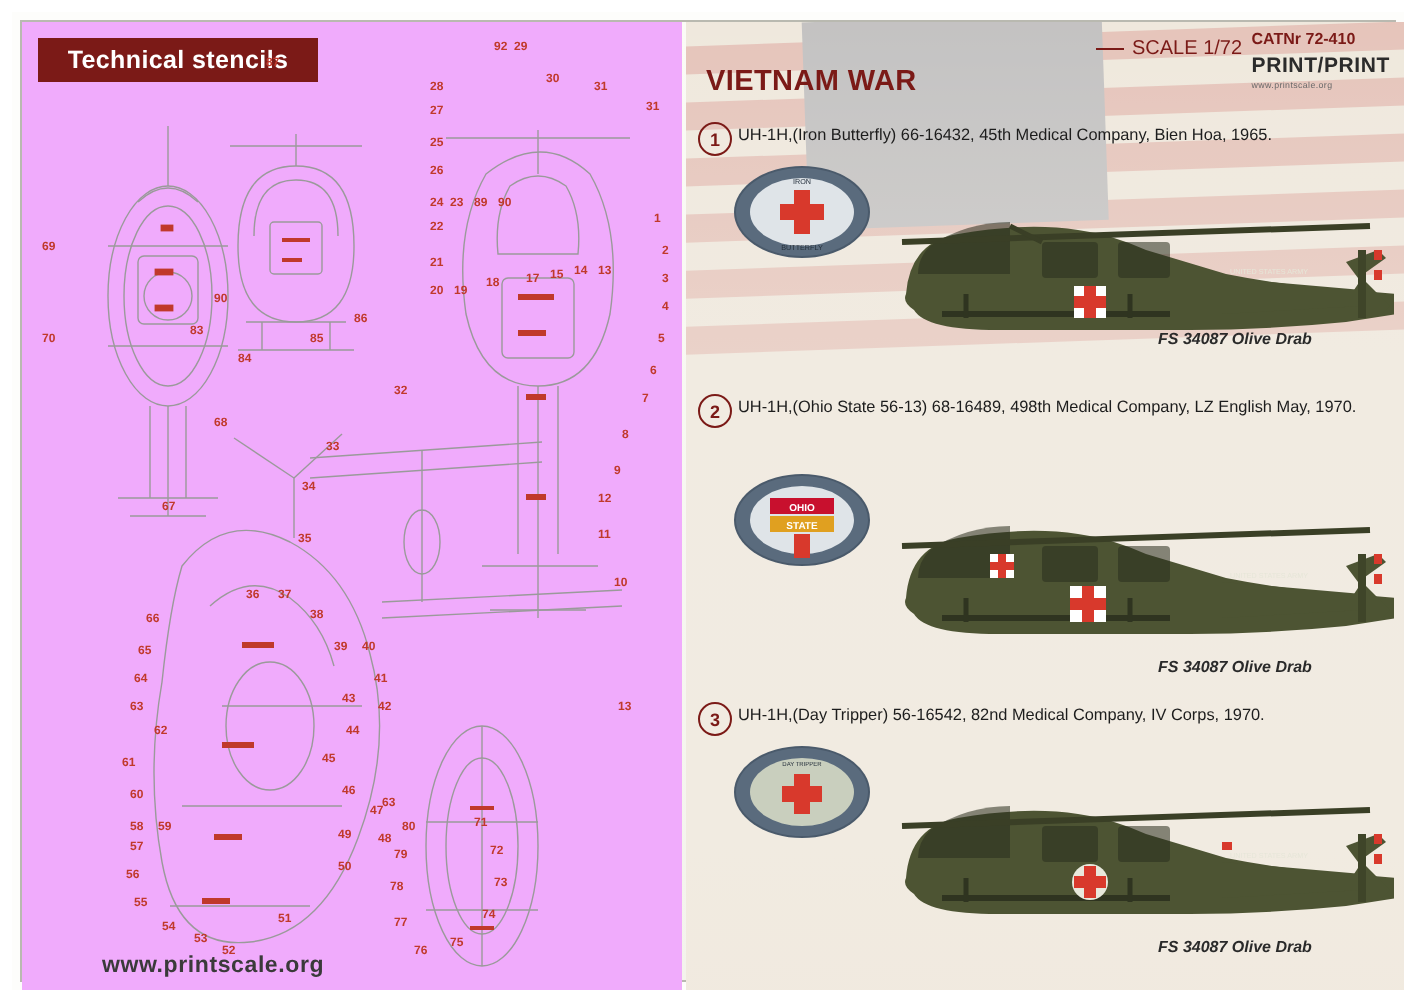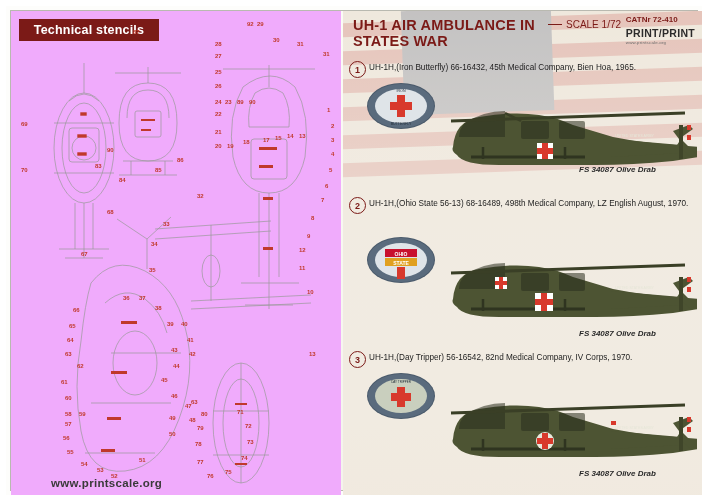--- a/index.html
+++ b/index.html
@@ -346,22 +346,22 @@
         <rect x="-10" y="90" width="380" height="14" fill="#c9524c" transform="rotate(-2 180 60)"></rect>
         <rect x="-10" y="118" width="380" height="14" fill="#c9524c" transform="rotate(-2 180 60)"></rect>
         <rect x="-10" y="146" width="380" height="14" fill="#c9524c" transform="rotate(-2 180 60)"></rect>
         <rect x="60" y="-4" width="150" height="104" fill="#3a4a6b" transform="rotate(-2 180 60)"></rect>
       </g>
       <rect width="360" height="486" fill="url(#fade)"></rect>
     </svg>
 
     <div class="rp-head">
       <div class="main-title">
-        <span>UH-1 AIR AMBULANCE IN</span><br>
-        <span>STATES WAR</span>
+        <br>
+        <span>VIETNAM WAR</span>
       </div>
       <div class="scale-wrap">
         <div class="scale-line"></div>
         <div class="scale-txt">SCALE 1/72</div>
       </div>
       <div class="catnum">
         <div class="cat">CATNr 72-410</div>
         <div class="brand">PRINT/PRINT</div>
         <div class="brand-sub">www.printscale.org</div>
       </div>
@@ -400,21 +400,21 @@
         <rect x="102" y="53" width="16" height="6" fill="#d8392c"></rect>
         <text x="180" y="42" font-size="3.6" fill="#e6e6d8" font-family="Liberation Sans, sans-serif">UNITED STATES ARMY</text>
         <rect x="252" y="30" width="4" height="5" fill="#d8392c"></rect>
         <rect x="252" y="40" width="4" height="5" fill="#d8392c"></rect>
       </g>
     </svg>
     <div class="olive-label" style="left:236px;top:154px;">FS 34087 Olive Drab</div>
 
     <div class="entry" style="top:186px;">
       <div class="circnum">2</div>
-      <div class="entry-txt">UH-1H,(Ohio State 56-13)  68-16489, 498th Medical Company, LZ English August, 1970.</div>
+      <div class="entry-txt">UH-1H,(Ohio State 56-13)  68-16489, 498th Medical Company, LZ English May, 1970.</div>
     </div>
     <div class="badge" style="left:24px;top:226px;">
       <svg width="68" height="46" viewBox="0 0 68 46">
         <ellipse cx="34" cy="23" rx="33" ry="22" fill="#5a6b7d"></ellipse>
         <ellipse cx="34" cy="23" rx="26" ry="17" fill="#dfe4e8"></ellipse>
         <rect x="18" y="12" width="32" height="8" fill="#c8102e"></rect>
         <text x="34" y="18.5" font-size="5" fill="#ffffff" text-anchor="middle" font-weight="bold" font-family="Liberation Sans, sans-serif">OHIO</text>
         <rect x="18" y="21" width="32" height="8" fill="#e0a020"></rect>
         <text x="34" y="27.5" font-size="5" fill="#ffffff" text-anchor="middle" font-weight="bold" font-family="Liberation Sans, sans-serif">STATE</text>
         <rect x="30" y="30" width="8" height="12" fill="#d8392c"></rect>

